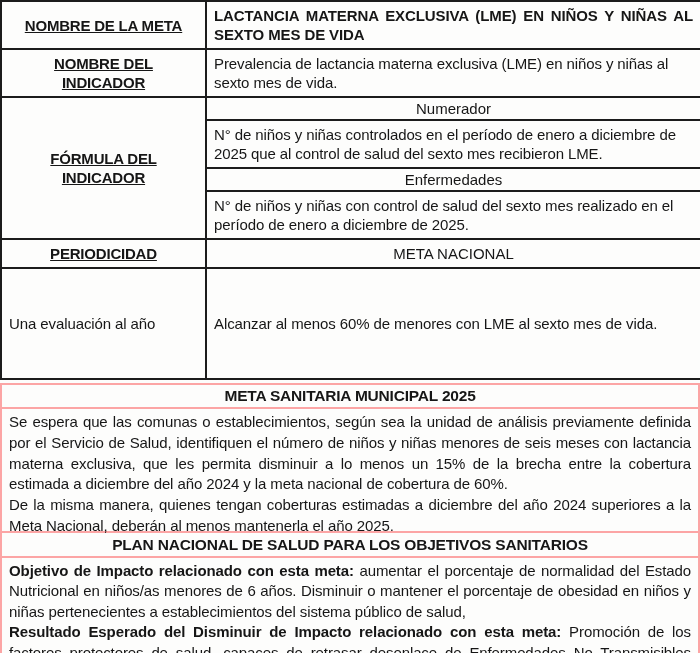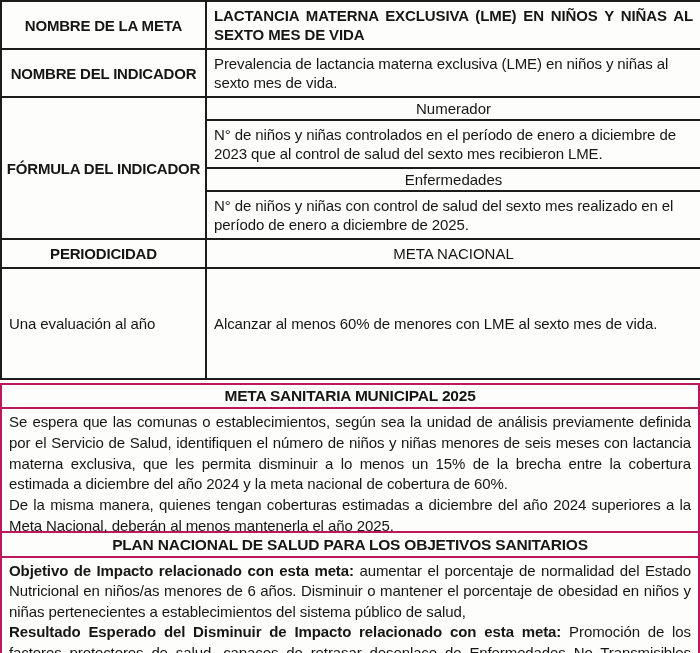--- a/index.html
+++ b/index.html
@@ -25,22 +25,23 @@
     border: 2px solid #1c1c1c;
     vertical-align: middle;
     font-size: 15px;
     line-height: 19px;
   }
   col.c1 { width: 205px; }
   col.c2 { width: 495px; }
   td.label {
     font-weight: bold;
     text-align: center;
-    padding: 2px 2px;
+    padding: 2px 12px;
     letter-spacing: -0.2px;
+    text-decoration: underline;
   }
   td.value {
     padding: 4px 7px;
     text-align: left;
     letter-spacing: -0.1px;
   }
   td.value.bold { font-weight: bold; text-align: justify; }
   td.subhead {
     font-weight: normal;
     text-align: center;
@@ -53,21 +54,21 @@
   tr.r3h2 { height: 21px; }
   tr.r3t2 { height: 39px; }
   tr.r4 { height: 29px; }
   tr.r5 { height: 111px; }
   td.center-cell { text-align: left; }
 
   
   .gap { height: 3px; }
   .box {
     width: 700px;
-    border: 2px solid #be185d;
+    border: 2px solid #fca5a5;
     background: #fdfdfc;
   }
   .box + .box { margin-top: -2px; }
   .sec-head {
     height: 26px;
     display: flex;
     align-items: center;
     justify-content: center;
     font-weight: bold;
     font-size: 15.5px;
@@ -103,21 +104,21 @@
     </tr>
     <tr class="r2">
       <td class="label">NOMBRE DEL INDICADOR</td>
       <td class="value">Prevalencia de lactancia materna exclusiva (LME) en niños y niñas al sexto mes de vida.</td>
     </tr>
     <tr class="r3h">
       <td class="label" rowspan="4">FÓRMULA DEL INDICADOR</td>
       <td class="subhead">Numerador</td>
     </tr>
     <tr class="r3t">
-      <td class="value">N° de niños y niñas controlados en el período de enero a diciembre de 2023 que al control de salud del sexto mes recibieron LME.</td>
+      <td class="value">N° de niños y niñas controlados en el período de enero a diciembre de 2025 que al control de salud del sexto mes recibieron LME.</td>
     </tr>
     <tr class="r3h2">
       <td class="subhead">Enfermedades</td>
     </tr>
     <tr class="r3t2">
       <td class="value">N° de niños y niñas con control de salud del sexto mes realizado en el período de enero a diciembre de 2025.</td>
     </tr>
     <tr class="r4">
       <td class="label">PERIODICIDAD</td>
       <td class="subhead">META NACIONAL</td>

